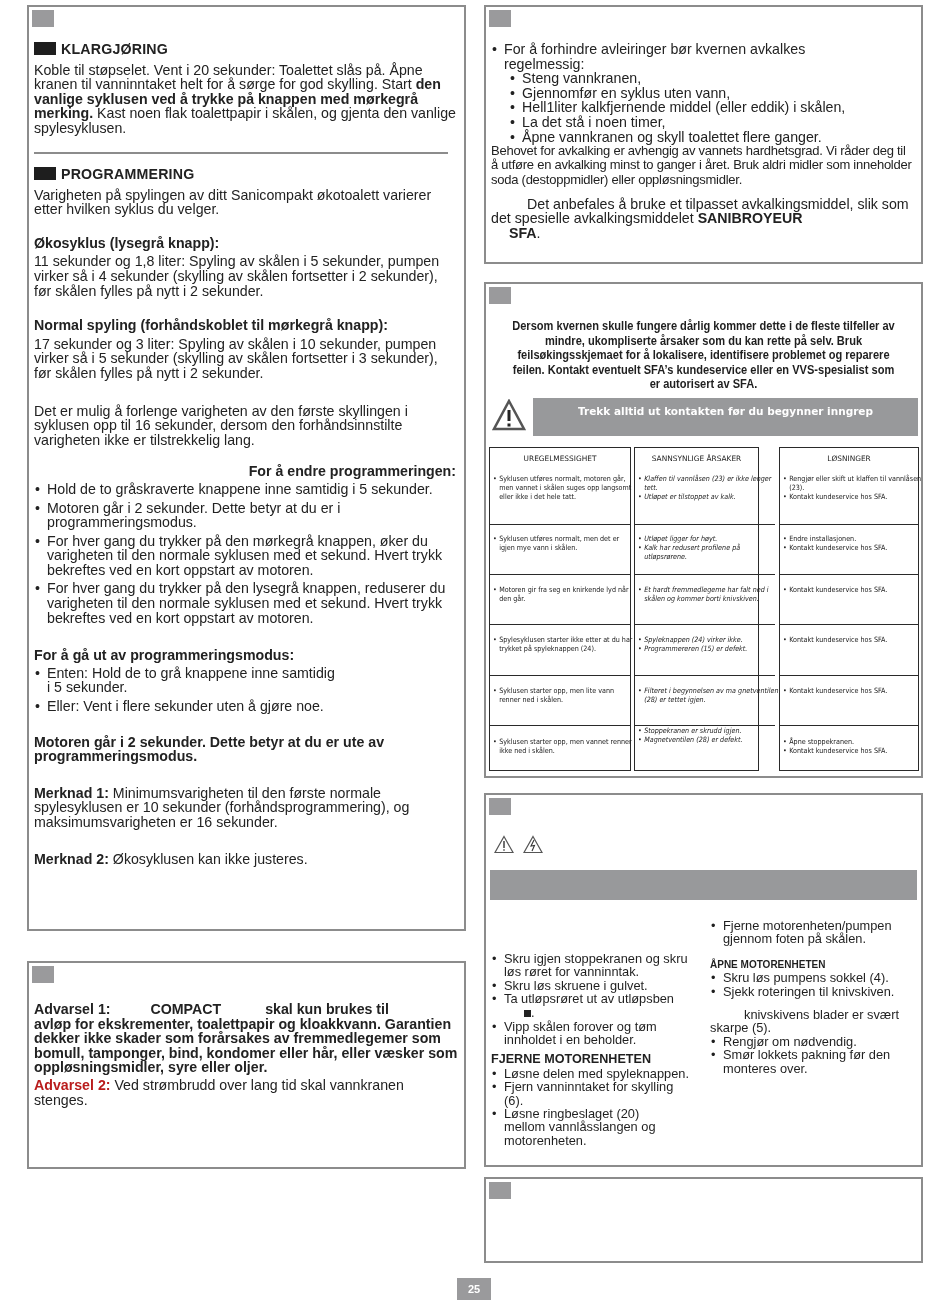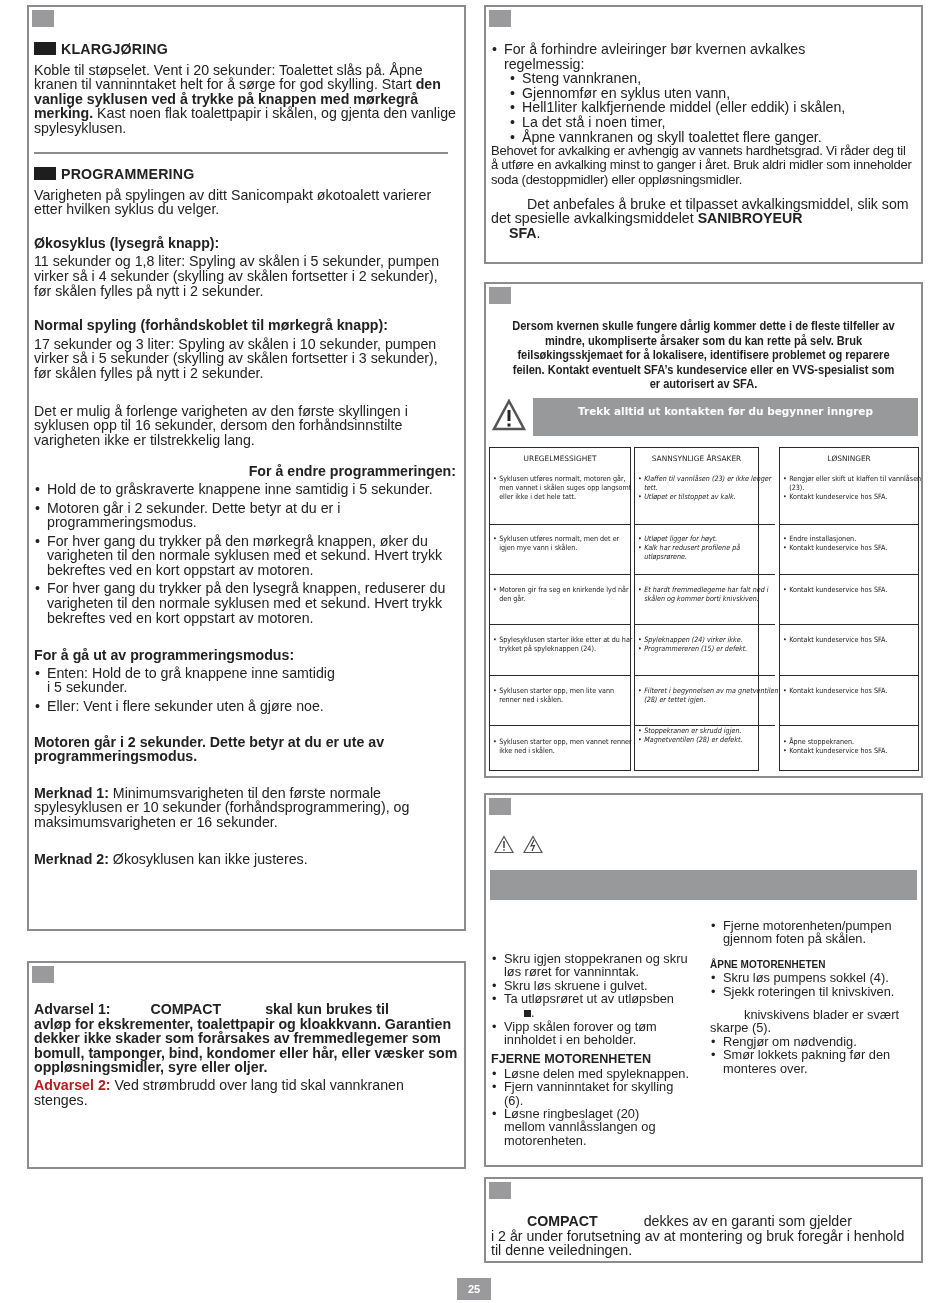--- a/index.html
+++ b/index.html
@@ -258,19 +258,15 @@
     <div class="bul">Skru løs pumpens sokkel (4).</div>
     <div class="bul">Sjekk roteringen til knivskiven.</div>
     <div style="margin-top:10px; text-indent:34px;">knivskivens blader er svært skarpe (5).</div>
     <div class="bul">Rengjør om nødvendig.</div>
     <div class="bul" style="padding-right:10px;">Smør lokkets pakning før den monteres over.</div>
   </div>
 </div>
 
 <div class="box" style="left:484px; top:1177px; width:439px; height:86px;">
   <div class="tab"></div>
-  <div class="txt" style="position:absolute; left:5px; top:35px; right:6px;">
-    <span style="display:inline-block; width:36px;"></span><span class="b">COMPACT</span><span style="display:inline-block; width:46px;"></span><span>dekkes av en garanti som gjelder</span><br>
-    <span>i 2 år under forutsetning av at montering og bruk foregår i henhold til denne veiledningen.</span>
-  </div>
 </div>
 
 <div class="pagenum">25</div>
 
 </body></html>

